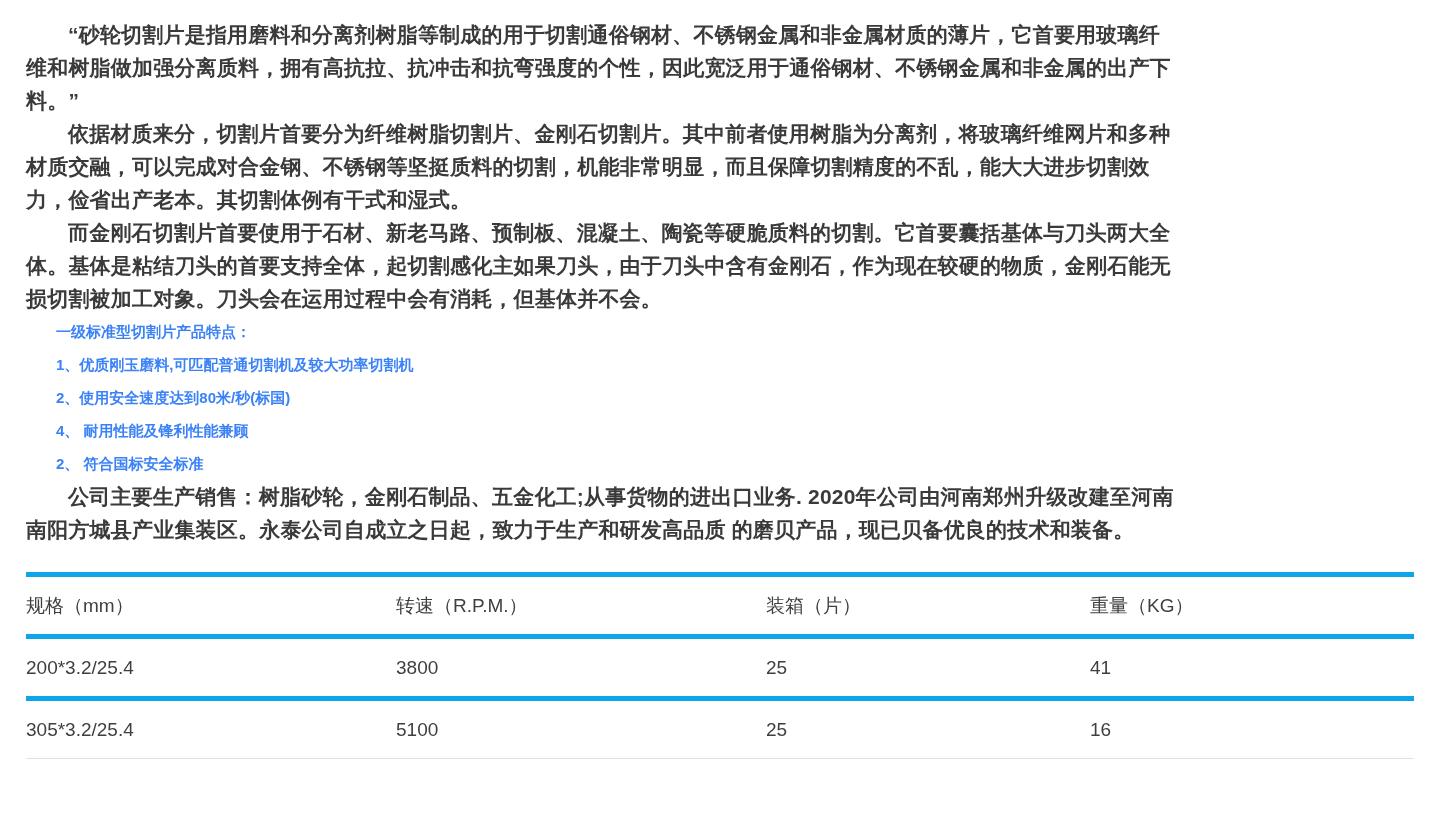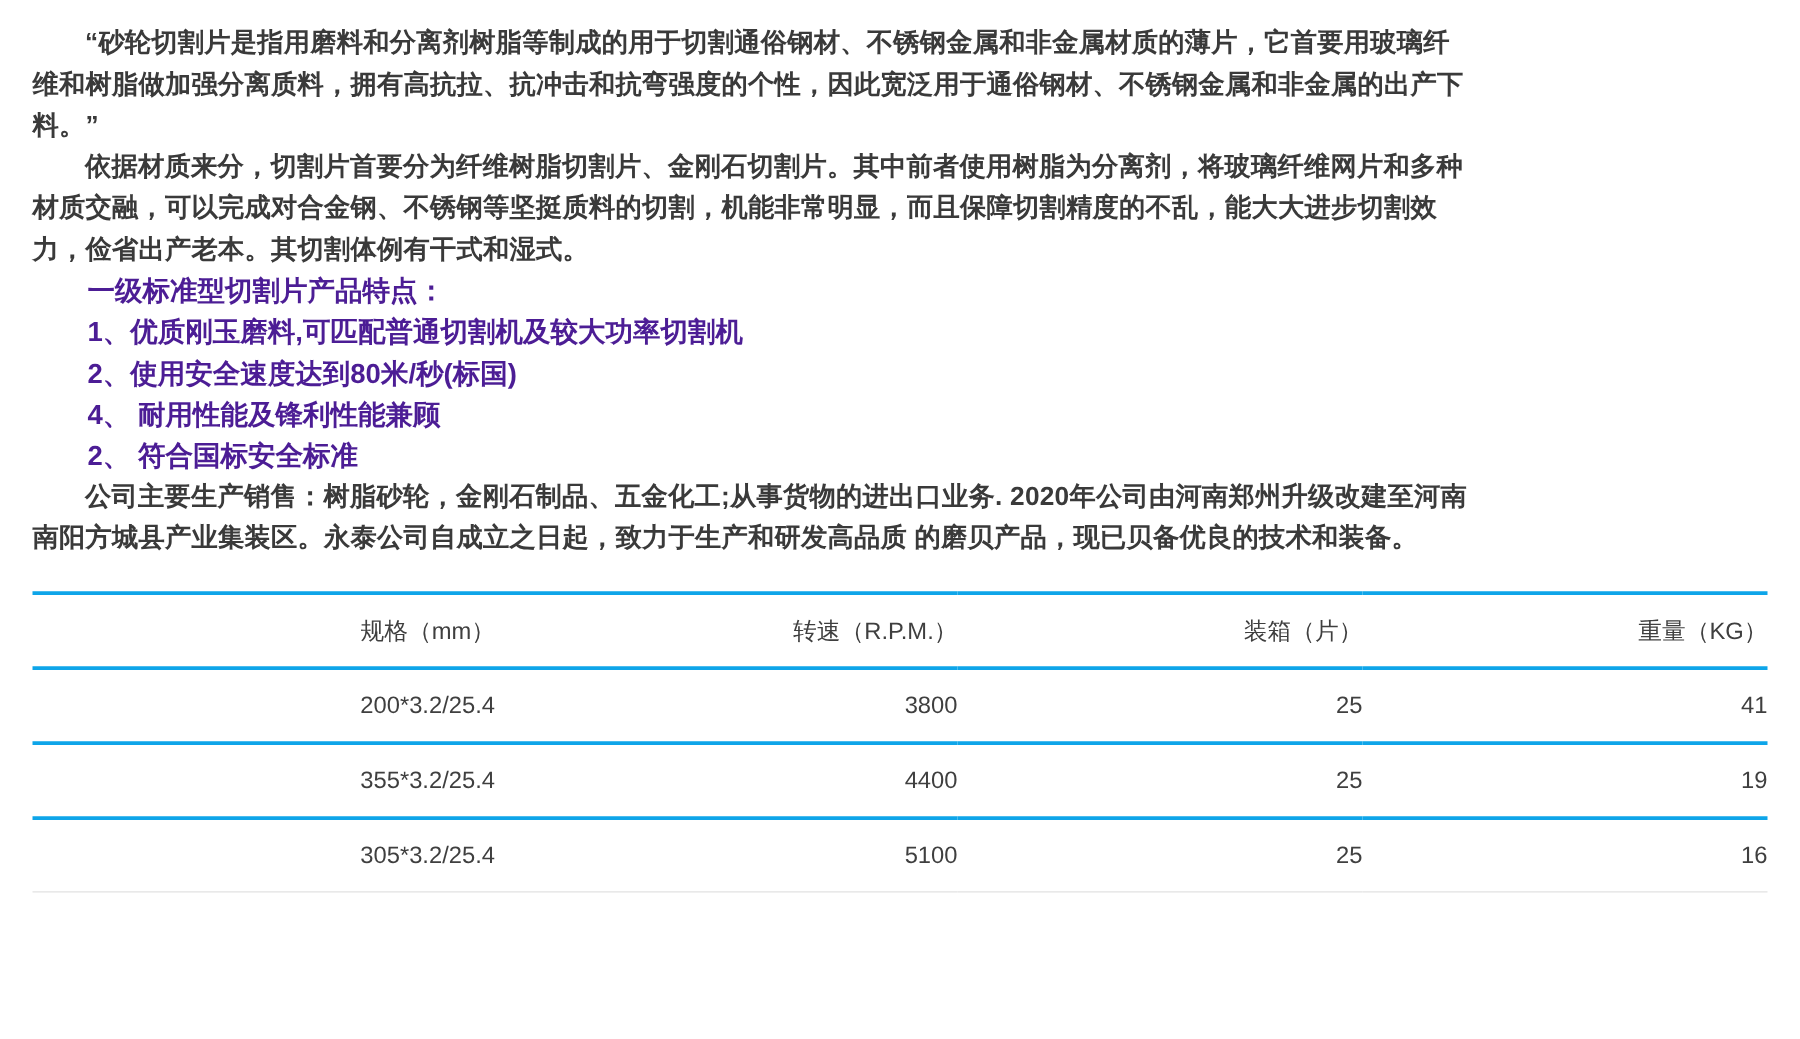--- a/index.html
+++ b/index.html
@@ -24,37 +24,37 @@
   .para {
     font-size: 21px;
     line-height: 33px;
     font-weight: bold;
     color: #3a3a3a;
     text-indent: 2em;
     margin: 0 0 0 0;
     letter-spacing: 0.2px;
   }
   .list-line {
-    font-size: 22px;
+    font-size: 15px;
     line-height: 33px;
     font-weight: bold;
-    color: #4c1d95;
+    color: #3b82f6;
     text-indent: 2em;
     margin: 0;
   }
   .spec-table {
     margin-top: 26px;
     width: 1388px;
     border-collapse: collapse;
     table-layout: fixed;
   }
   .spec-table th, .spec-table td {
-    border-top: 3px solid #0ea5e9;
+    border-top: 5px solid #0ea5e9;
     border-bottom: 1px solid #e2e2e2;
-    text-align: right;
+    text-align: left;
     font-size: 19px;
     font-weight: normal;
     color: #3f3f3f;
     height: 57px;
     padding: 0;
   }
   .spec-table thead th {
     height: 57px;
     font-weight: normal;
   }
@@ -66,20 +66,21 @@
   .col3 { width: 324px; }
   .col4 { width: 324px; }
 </style>
 </head>
 <body>
 
 <div class="page">
 
   <p class="para">“砂轮切割片是指用磨料和分离剂树脂等制成的用于切割通俗钢材、不锈钢金属和非金属材质的薄片，它首要用玻璃纤维和树脂做加强分离质料，拥有高抗拉、抗冲击和抗弯强度的个性，因此宽泛用于通俗钢材、不锈钢金属和非金属的出产下料。”</p>
   <p class="para">依据材质来分，切割片首要分为纤维树脂切割片、金刚石切割片。其中前者使用树脂为分离剂，将玻璃纤维网片和多种材质交融，可以完成对合金钢、不锈钢等坚挺质料的切割，机能非常明显，而且保障切割精度的不乱，能大大进步切割效力，俭省出产老本。其切割体例有干式和湿式。</p>
+  <p class="para">而金刚石切割片首要使用于石材、新老马路、预制板、混凝土、陶瓷等硬脆质料的切割。它首要囊括基体与刀头两大全体。基体是粘结刀头的首要支持全体，起切割感化主如果刀头，由于刀头中含有金刚石，作为现在较硬的物质，金刚石能无损切割被加工对象。刀头会在运用过程中会有消耗，但基体并不会。</p>
 
   <p class="list-line">一级标准型切割片产品特点：</p>
   <p class="list-line">1、优质刚玉磨料,可匹配普通切割机及较大功率切割机</p>
   <p class="list-line">2、使用安全速度达到80米/秒(标国)</p>
   <p class="list-line">4、 耐用性能及锋利性能兼顾</p>
   <p class="list-line">2、 符合国标安全标准</p>
 
   <p class="para">公司主要生产销售：树脂砂轮，金刚石制品、五金化工;从事货物的进出口业务. 2020年公司由河南郑州升级改建至河南南阳方城县产业集装区。永泰公司自成立之日起，致力于生产和研发高品质 的磨贝产品，现已贝备优良的技术和装备。</p>
 
   <table class="spec-table">
@@ -98,26 +99,20 @@
       </tr>
     </thead>
     <tbody>
       <tr>
         <td>200*3.2/25.4</td>
         <td>3800</td>
         <td>25</td>
         <td>41</td>
       </tr>
       <tr>
-        <td>355*3.2/25.4</td>
-        <td>4400</td>
-        <td>25</td>
-        <td>19</td>
-      </tr>
-      <tr>
         <td>305*3.2/25.4</td>
         <td>5100</td>
         <td>25</td>
         <td>16</td>
       </tr>
     </tbody>
   </table>
 
 </div>
 

